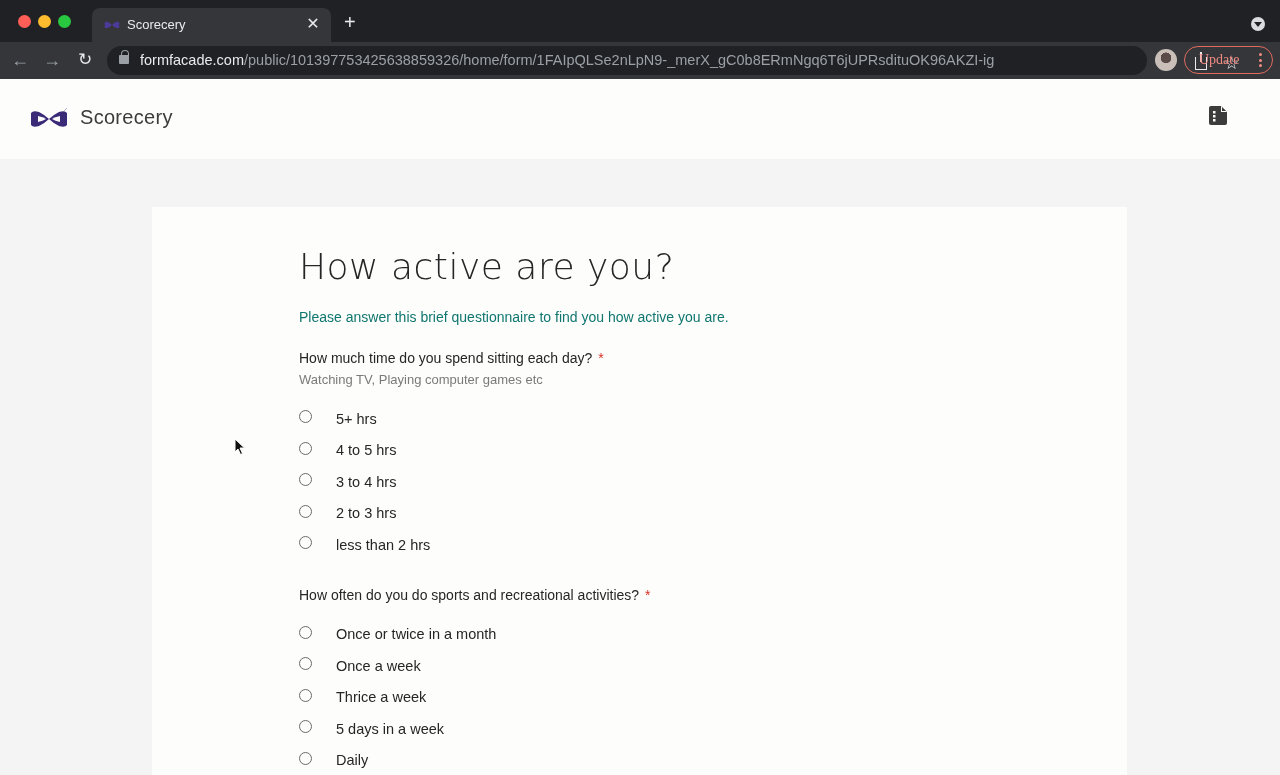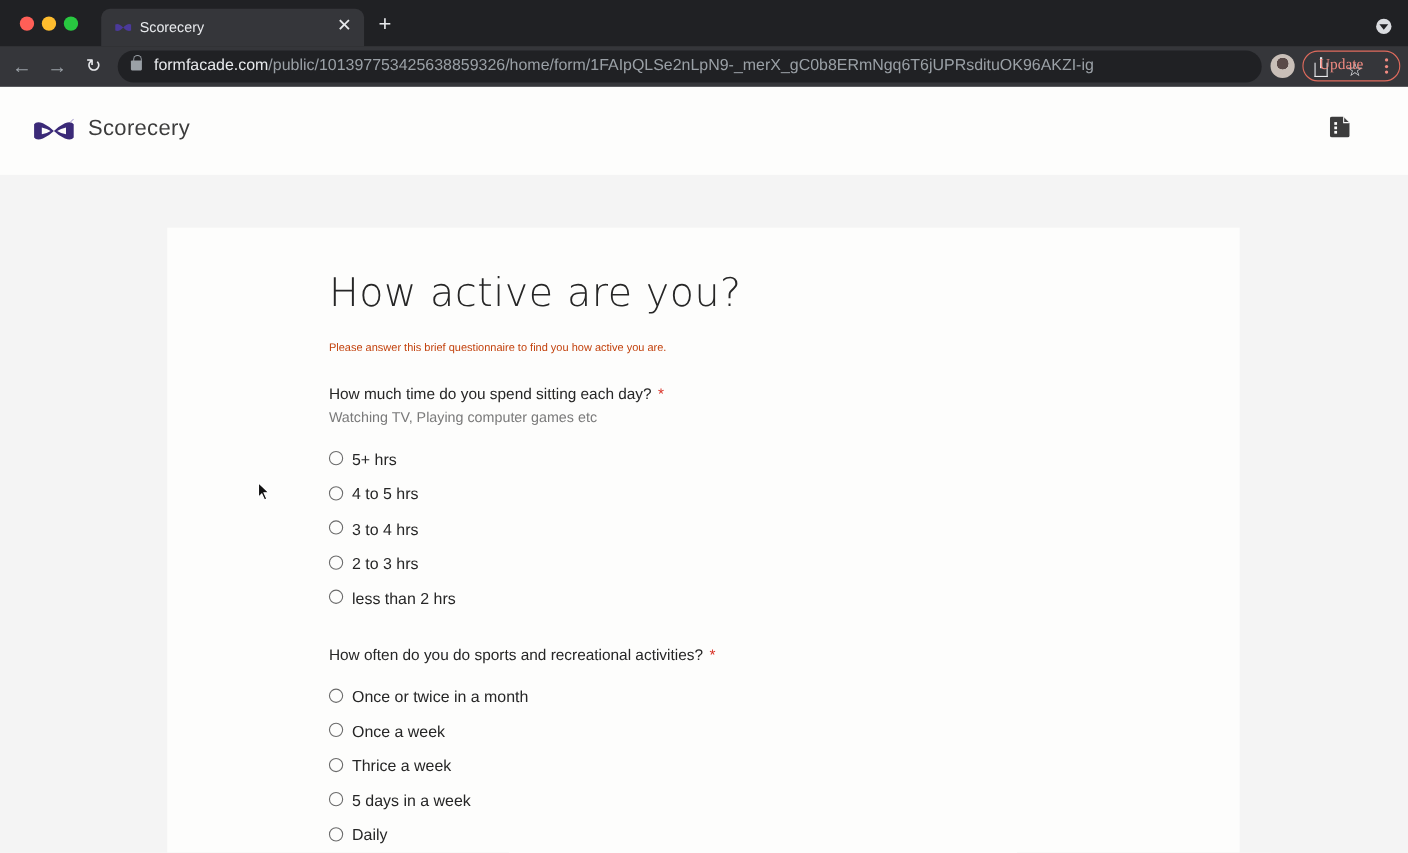--- a/index.html
+++ b/index.html
@@ -44,30 +44,30 @@
     
     .page { position: absolute; left: 0; top: 79px; width: 1280px; height: 696px; background: #f4f4f4; }
     .site-header { position: absolute; left: 0; top: 0; width: 1280px; height: 80px; background: #fdfdfc; }
     .logo { position: absolute; left: 29px; top: 29px; width: 40px; height: 22px; }
     .brand { position: absolute; left: 80px; top: 27px; font-size: 20px; color: #3c3c3c; letter-spacing: 0.3px; }
     .doc-icon { position: absolute; left: 1209px; top: 27px; width: 18px; height: 19px; }
 
     .card { position: absolute; left: 152px; top: 128px; width: 975px; height: 600px; background: #fdfdfc; }
     .form { position: absolute; left: 147px; top: 38px; width: 700px; }
     .form-title { font-size: 36px; color: #262626; font-family: "DejaVu Sans", sans-serif; font-weight: 300; letter-spacing: 0.5px; line-height: 44px; }
-    .form-desc { margin-top: 19px; font-size: 10px; color: #c2410c; line-height: 18px; }
+    .form-desc { margin-top: 19px; font-size: 14px; color: #0f766e; line-height: 18px; }
     .question { margin-top: 23px; }
     .q2 { margin-top: 25px; }
     .q-title { font-size: 14px; color: #262626; line-height: 18px; }
     .required { color: #d93025; margin-left: 2px; }
     .q-help { margin-top: 5px; font-size: 13px; color: #7a7a7a; line-height: 16px; }
     .options { margin-top: 15px; }
     .option { display: flex; align-items: center; height: 31.5px; }
     .radio { width: 13px; height: 13px; border: 1.3px solid #6b6b6b; border-radius: 50%; flex: 0 0 13px; margin-top: -4px; }
-    .opt-label { margin-left: 8px; font-size: 14.5px; color: #262626; }
+    .opt-label { margin-left: 24px; font-size: 14.5px; color: #262626; }
 
     .cursor { position: absolute; left: 234px; top: 438px; width: 12px; height: 18px; }
   </style>
 </head>
 <body>
 
 <div class="chrome">
   <div class="tabstrip">
     <span class="traffic red"></span>
     <span class="traffic yellow"></span>

